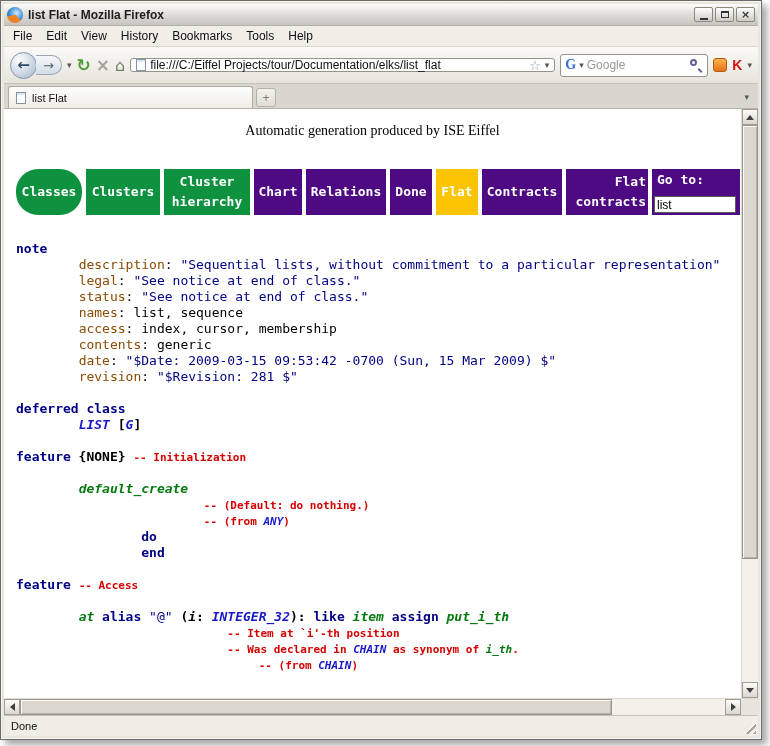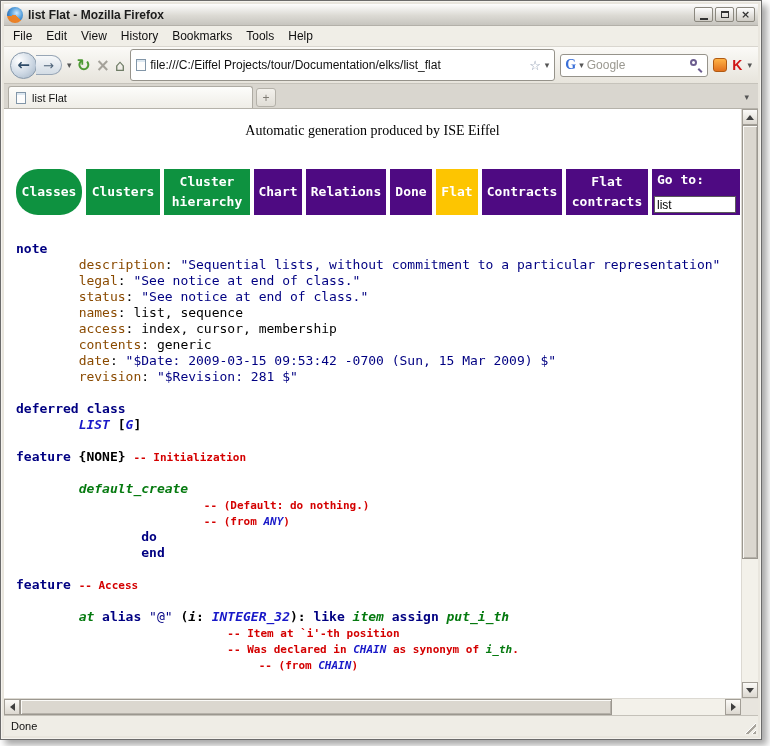--- a/index.html
+++ b/index.html
@@ -59,21 +59,21 @@
   .btn-fwd {
     width:26px; height:20px; border-radius:0 10px 10px 0; margin-left:-6px; flex:none;
     background:linear-gradient(#f6f8fa,#d3dce5); border:1px solid #98a6b6; border-left:none;
     color:#4d6278; font-size:13px; display:flex; align-items:center; justify-content:center;
   }
   .dd { font-size:9px; color:#555; flex:none; }
   .btn-refresh { font-size:17px; font-weight:bold; color:#4f9a35; flex:none; }
   .btn-stop { font-size:17px; font-weight:bold; color:#a5a29a; flex:none; }
   .btn-home { font-size:16px; color:#6f7c66; flex:none; }
   .urlbox {
-    flex:1; min-width:0; height:32px; background:#fff; border:1px solid #96938b; border-radius:3px;
+    flex:1; min-width:0; height:14px; background:#fff; border:1px solid #96938b; border-radius:3px;
     display:flex; align-items:center; gap:4px; padding:0 5px; font-size:12px;
   }
   .url-text { flex:1; min-width:0; white-space:nowrap; overflow:hidden; color:#111; }
   .star { color:#8a97ad; font-size:13px; }
   .docicon {
     width:10px; height:12px; flex:none; background:#fdfdfd; border:1px solid #8296a8;
     box-shadow:inset 0 2px 0 #dde8f1;
   }
   .searchbox {
     width:148px; flex:none; height:23px; background:#fff; border:1px solid #96938b; border-radius:3px;
@@ -269,21 +269,21 @@
         <div class="navrow">
           <div class="navbtns">
               <div class="navbtn" style="background: rgb(14, 146, 64); border-radius: 22px;">Classes</div>
               <div class="navbtn" style="background: rgb(14, 146, 64);">Clusters</div>
               <div class="navbtn" style="background: rgb(14, 146, 64);">Cluster hierarchy</div>
               <div class="navbtn" style="background: rgb(78, 10, 130);">Chart</div>
               <div class="navbtn" style="background: rgb(78, 10, 130);">Relations</div>
               <div class="navbtn" style="background: rgb(78, 10, 130);">Done</div>
               <div class="navbtn" style="background: rgb(253, 197, 1);">Flat</div>
               <div class="navbtn" style="background: rgb(78, 10, 130);">Contracts</div>
-              <div class="navbtn" style="background: rgb(78, 10, 130);">Flat contracts</div>
+              <div class="navbtn" style="background: rgb(78, 10, 130); text-align: right;">Flat contracts</div>
             </div>
           <div class="goto" style="background: rgb(78, 10, 130);">
             <span>Go to:</span>
             <input class="goto-input" value="list" style="">
           </div>
         </div>
         <div class="code">
             <div class="codeline"><span class="s-kw">note</span></div>
             <div class="codeline"><span class="s-pl">        </span><span class="s-tag">description</span><span class="s-pl">: </span><span class="s-str">"Sequential lists, without commitment to a particular representation"</span></div>
             <div class="codeline"><span class="s-pl">        </span><span class="s-tag">legal</span><span class="s-pl">: </span><span class="s-str">"See notice at end of class."</span></div>

